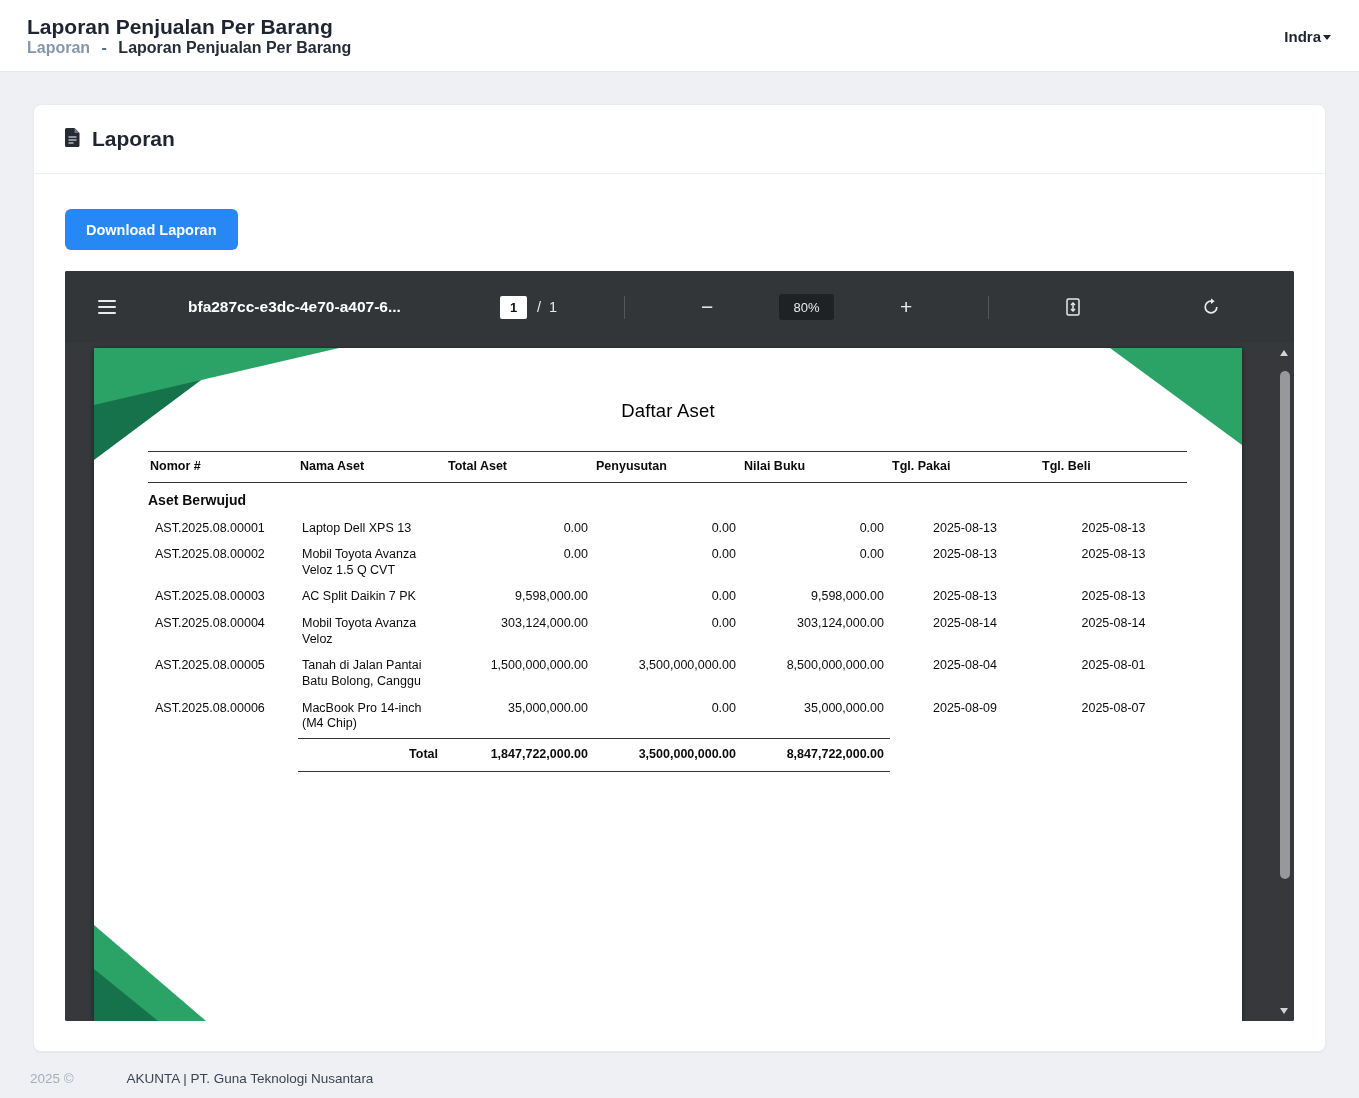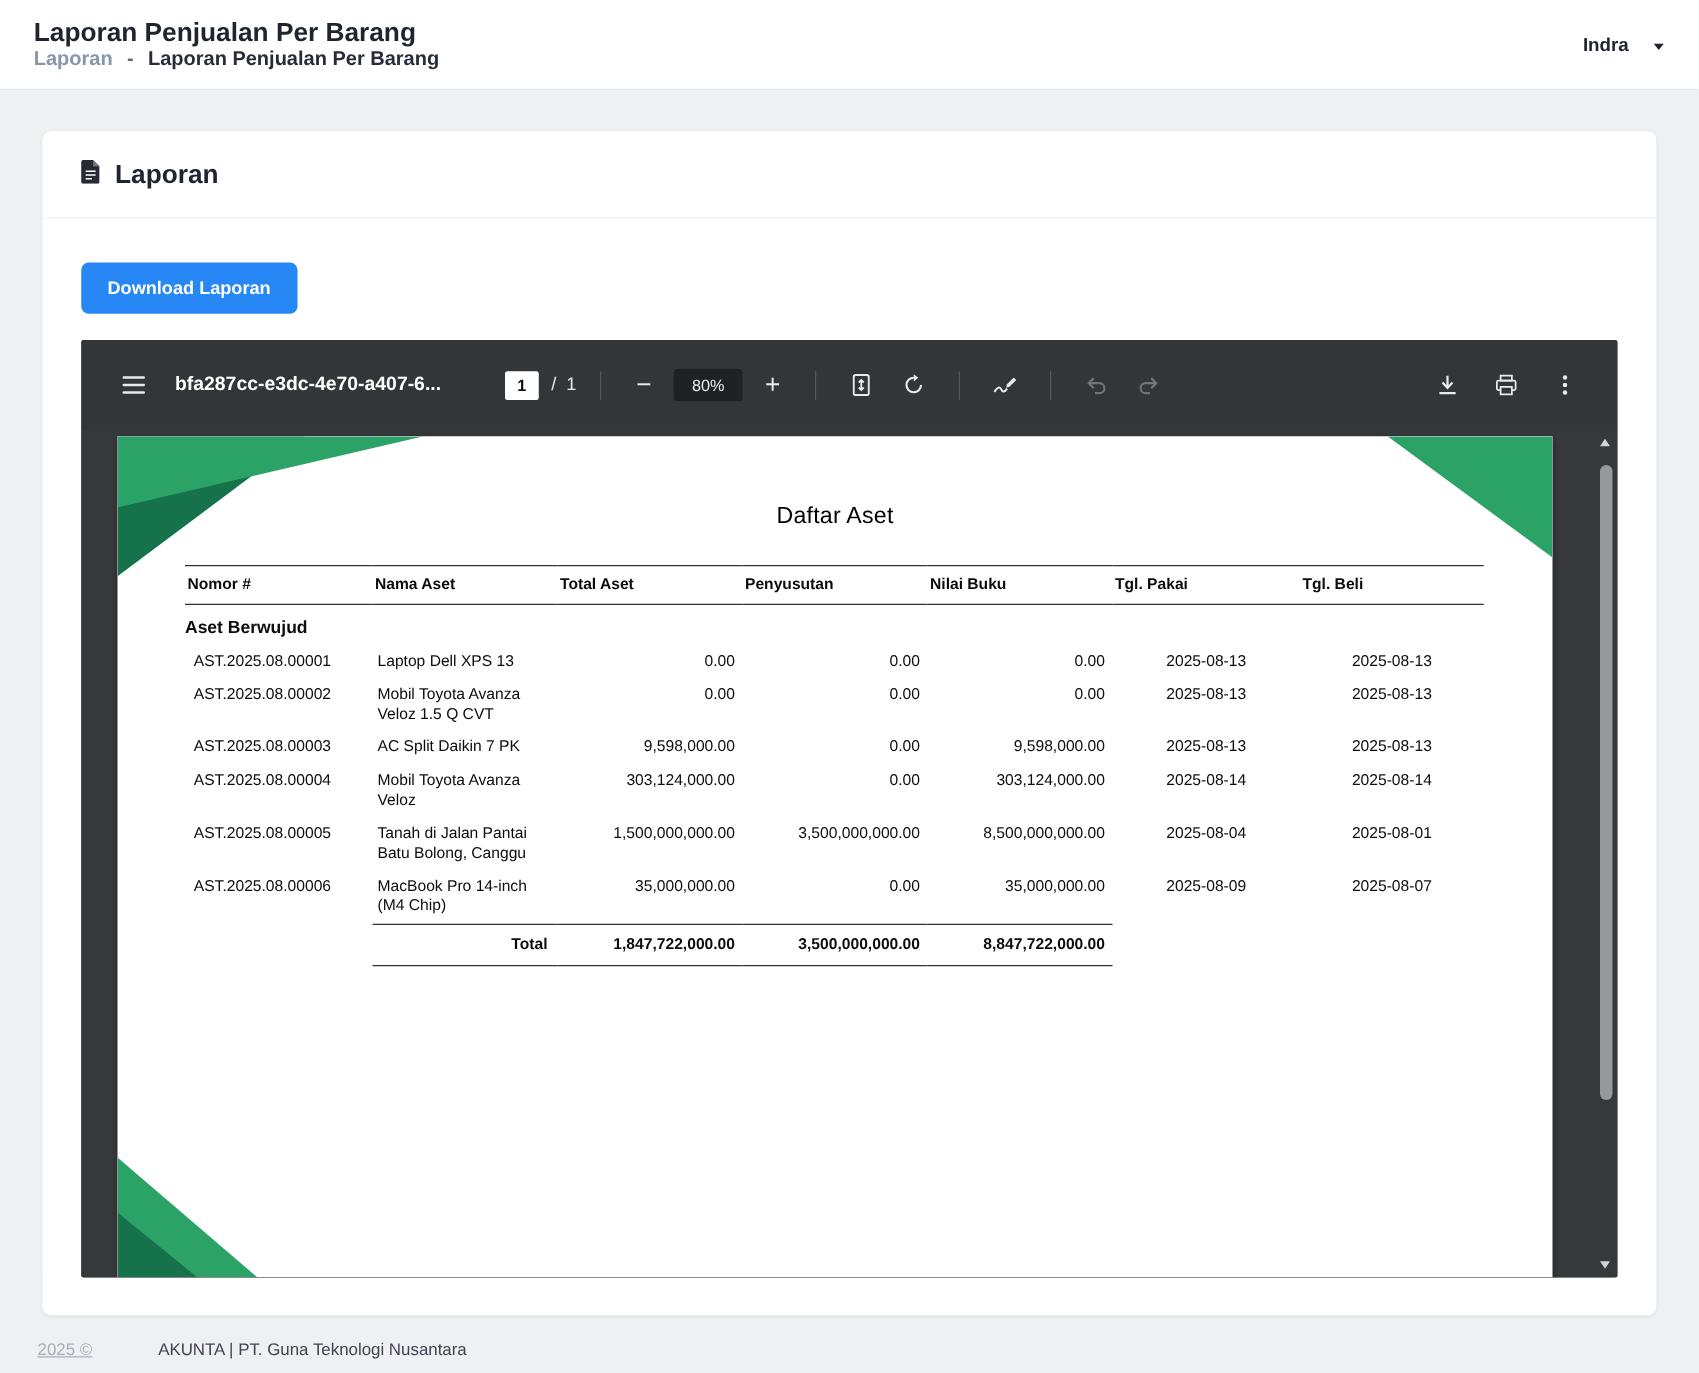--- a/index.html
+++ b/index.html
@@ -17,21 +17,21 @@
     padding: 15px 28px 14px 27px;
     display: flex;
     justify-content: space-between;
   }
   .page-title { font-size: 21px; font-weight: 700; color: #1e2430; }
   .breadcrumb { margin-top: 0; font-size: 16px; font-weight: 700; }
   .bc-parent { color: #8796ab; text-decoration: none; cursor: pointer; }
   .bc-sep { color: #5f6a7d; margin: 0 7px; }
   .bc-current { color: #262c38; }
   .user-menu {
-    align-self: center; display: flex; align-items: center; gap: 20px;
+    align-self: center; display: flex; align-items: center; gap: 2px;
     font-size: 15px; font-weight: 700; color: #1e2430; cursor: pointer;
   }
   .caret-down {
     width: 0; height: 0;
     border-left: 4.5px solid transparent; border-right: 4.5px solid transparent;
     border-top: 5px solid #1e2430; margin-top: 3px;
   }
 
   
   .card {
@@ -55,21 +55,21 @@
   }
 
   
   .pdf-viewer {
     margin-top: 21px; height: 750px; border-radius: 2px;
     display: flex; flex-direction: column; overflow: hidden;
     background: #37383c;
   }
   .pdf-toolbar {
     height: 72px; flex-shrink: 0; background: #323639;
-    display: flex; align-items: center; padding: 0 25px; color: #e8eaed;
+    display: flex; align-items: center; padding: 0 25px; color: #e8eaed; gap: 48px;
   }
   .tb-btn {
     background: none; border: none; padding: 0; width: 34px; height: 34px;
     display: flex; align-items: center; justify-content: center;
     color: #e8eaed; cursor: pointer; flex-shrink: 0;
   }
   .tb-btn.dim { opacity: .35; }
   .filename {
     margin-left: 16px; width: 258px; font-size: 15.5px; font-weight: 700;
     color: #fff; white-space: nowrap; overflow: hidden; flex-shrink: 0;
@@ -135,21 +135,21 @@
   .sb-up, .sb-down { position: absolute; left: 2px; width: 0; height: 0; cursor: pointer; }
   .sb-up   { top: 0;    border-left: 4.5px solid transparent; border-right: 4.5px solid transparent; border-bottom: 6.5px solid #d2d3d5; }
   .sb-down { bottom: 0; border-left: 4.5px solid transparent; border-right: 4.5px solid transparent; border-top: 6.5px solid #d2d3d5; }
   .sb-thumb {
     position: absolute; top: 21px; left: 1.5px; width: 10px; height: 508px;
     background: #96989b; border-radius: 5px; cursor: pointer;
   }
 
   
   .footer { padding: 19px 30px 26px; font-size: 13.5px; }
-  .footer .f-prefix { color: #a7aeb9; margin-right: 5px; text-decoration: underline; }
+  .footer .f-prefix { color: #a7aeb9; margin-right: 5px; }
   .footer .f-main { color: #3d4450; margin-left: 44px; }
 </style>
 </head>
 <body>
 
 <header class="topbar">
   <div>
     <h1 class="page-title">Laporan Penjualan Per Barang</h1>
     <nav class="breadcrumb">
       <a class="bc-parent">Laporan</a>

